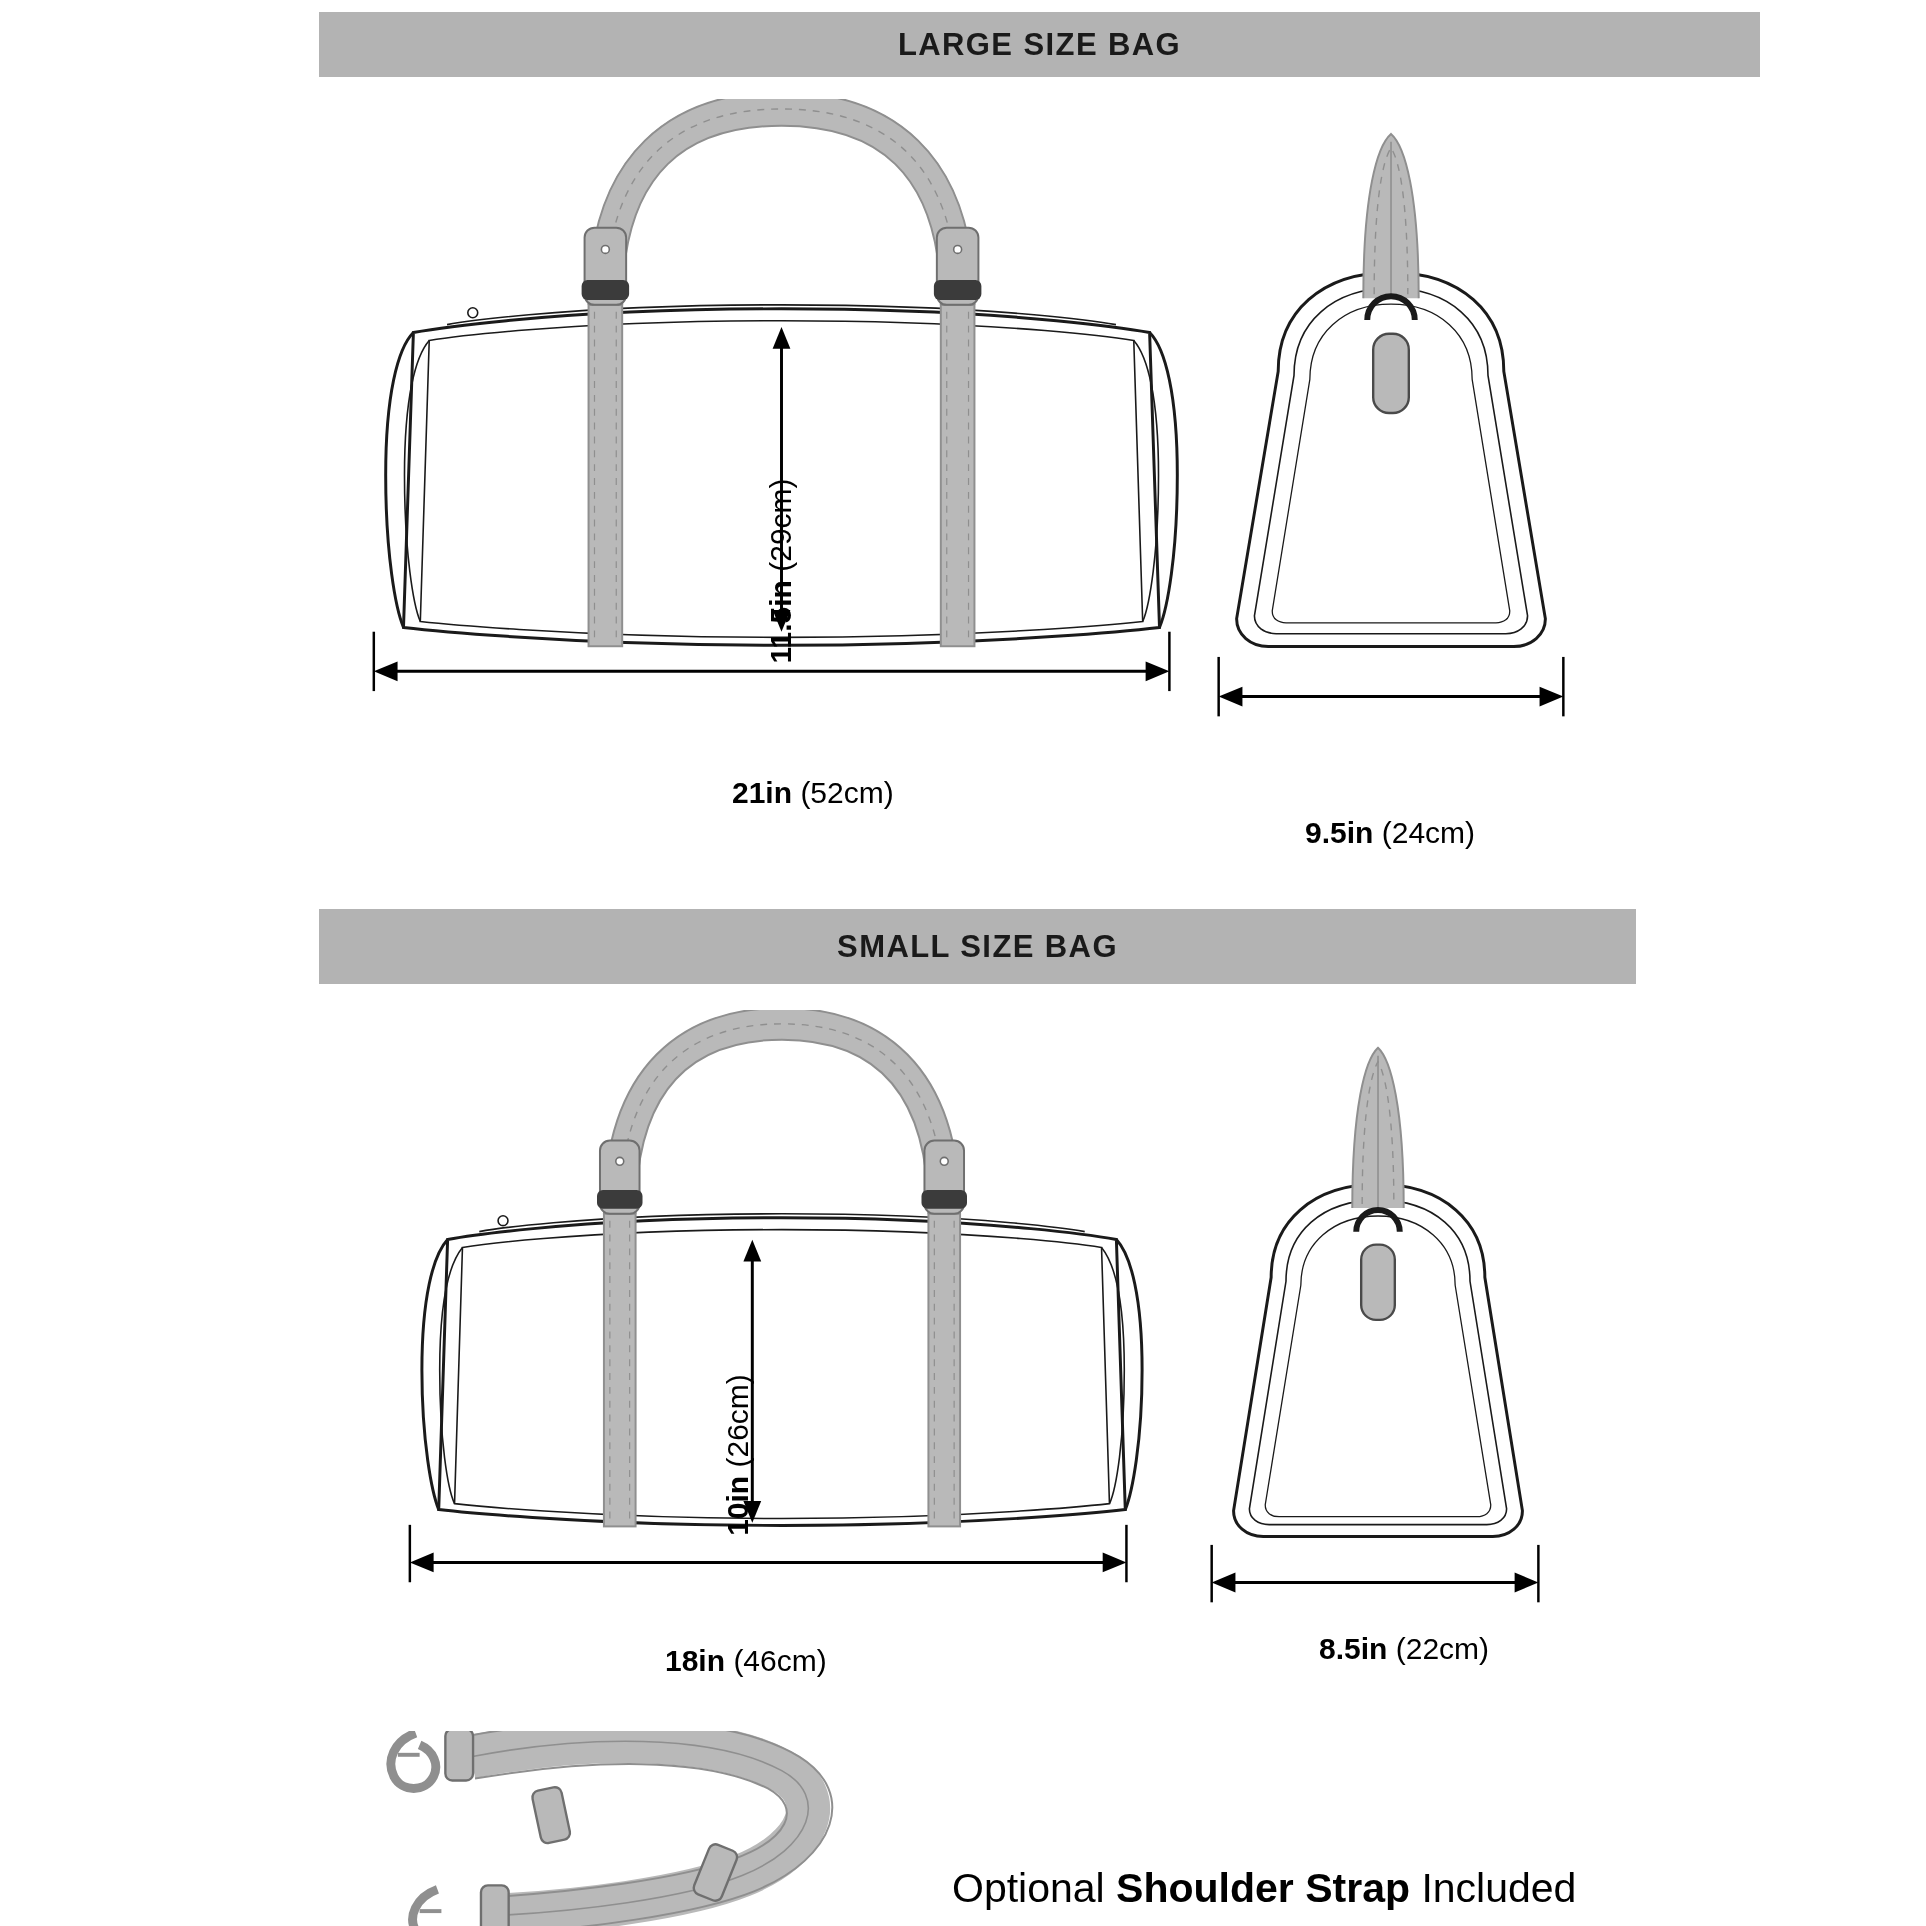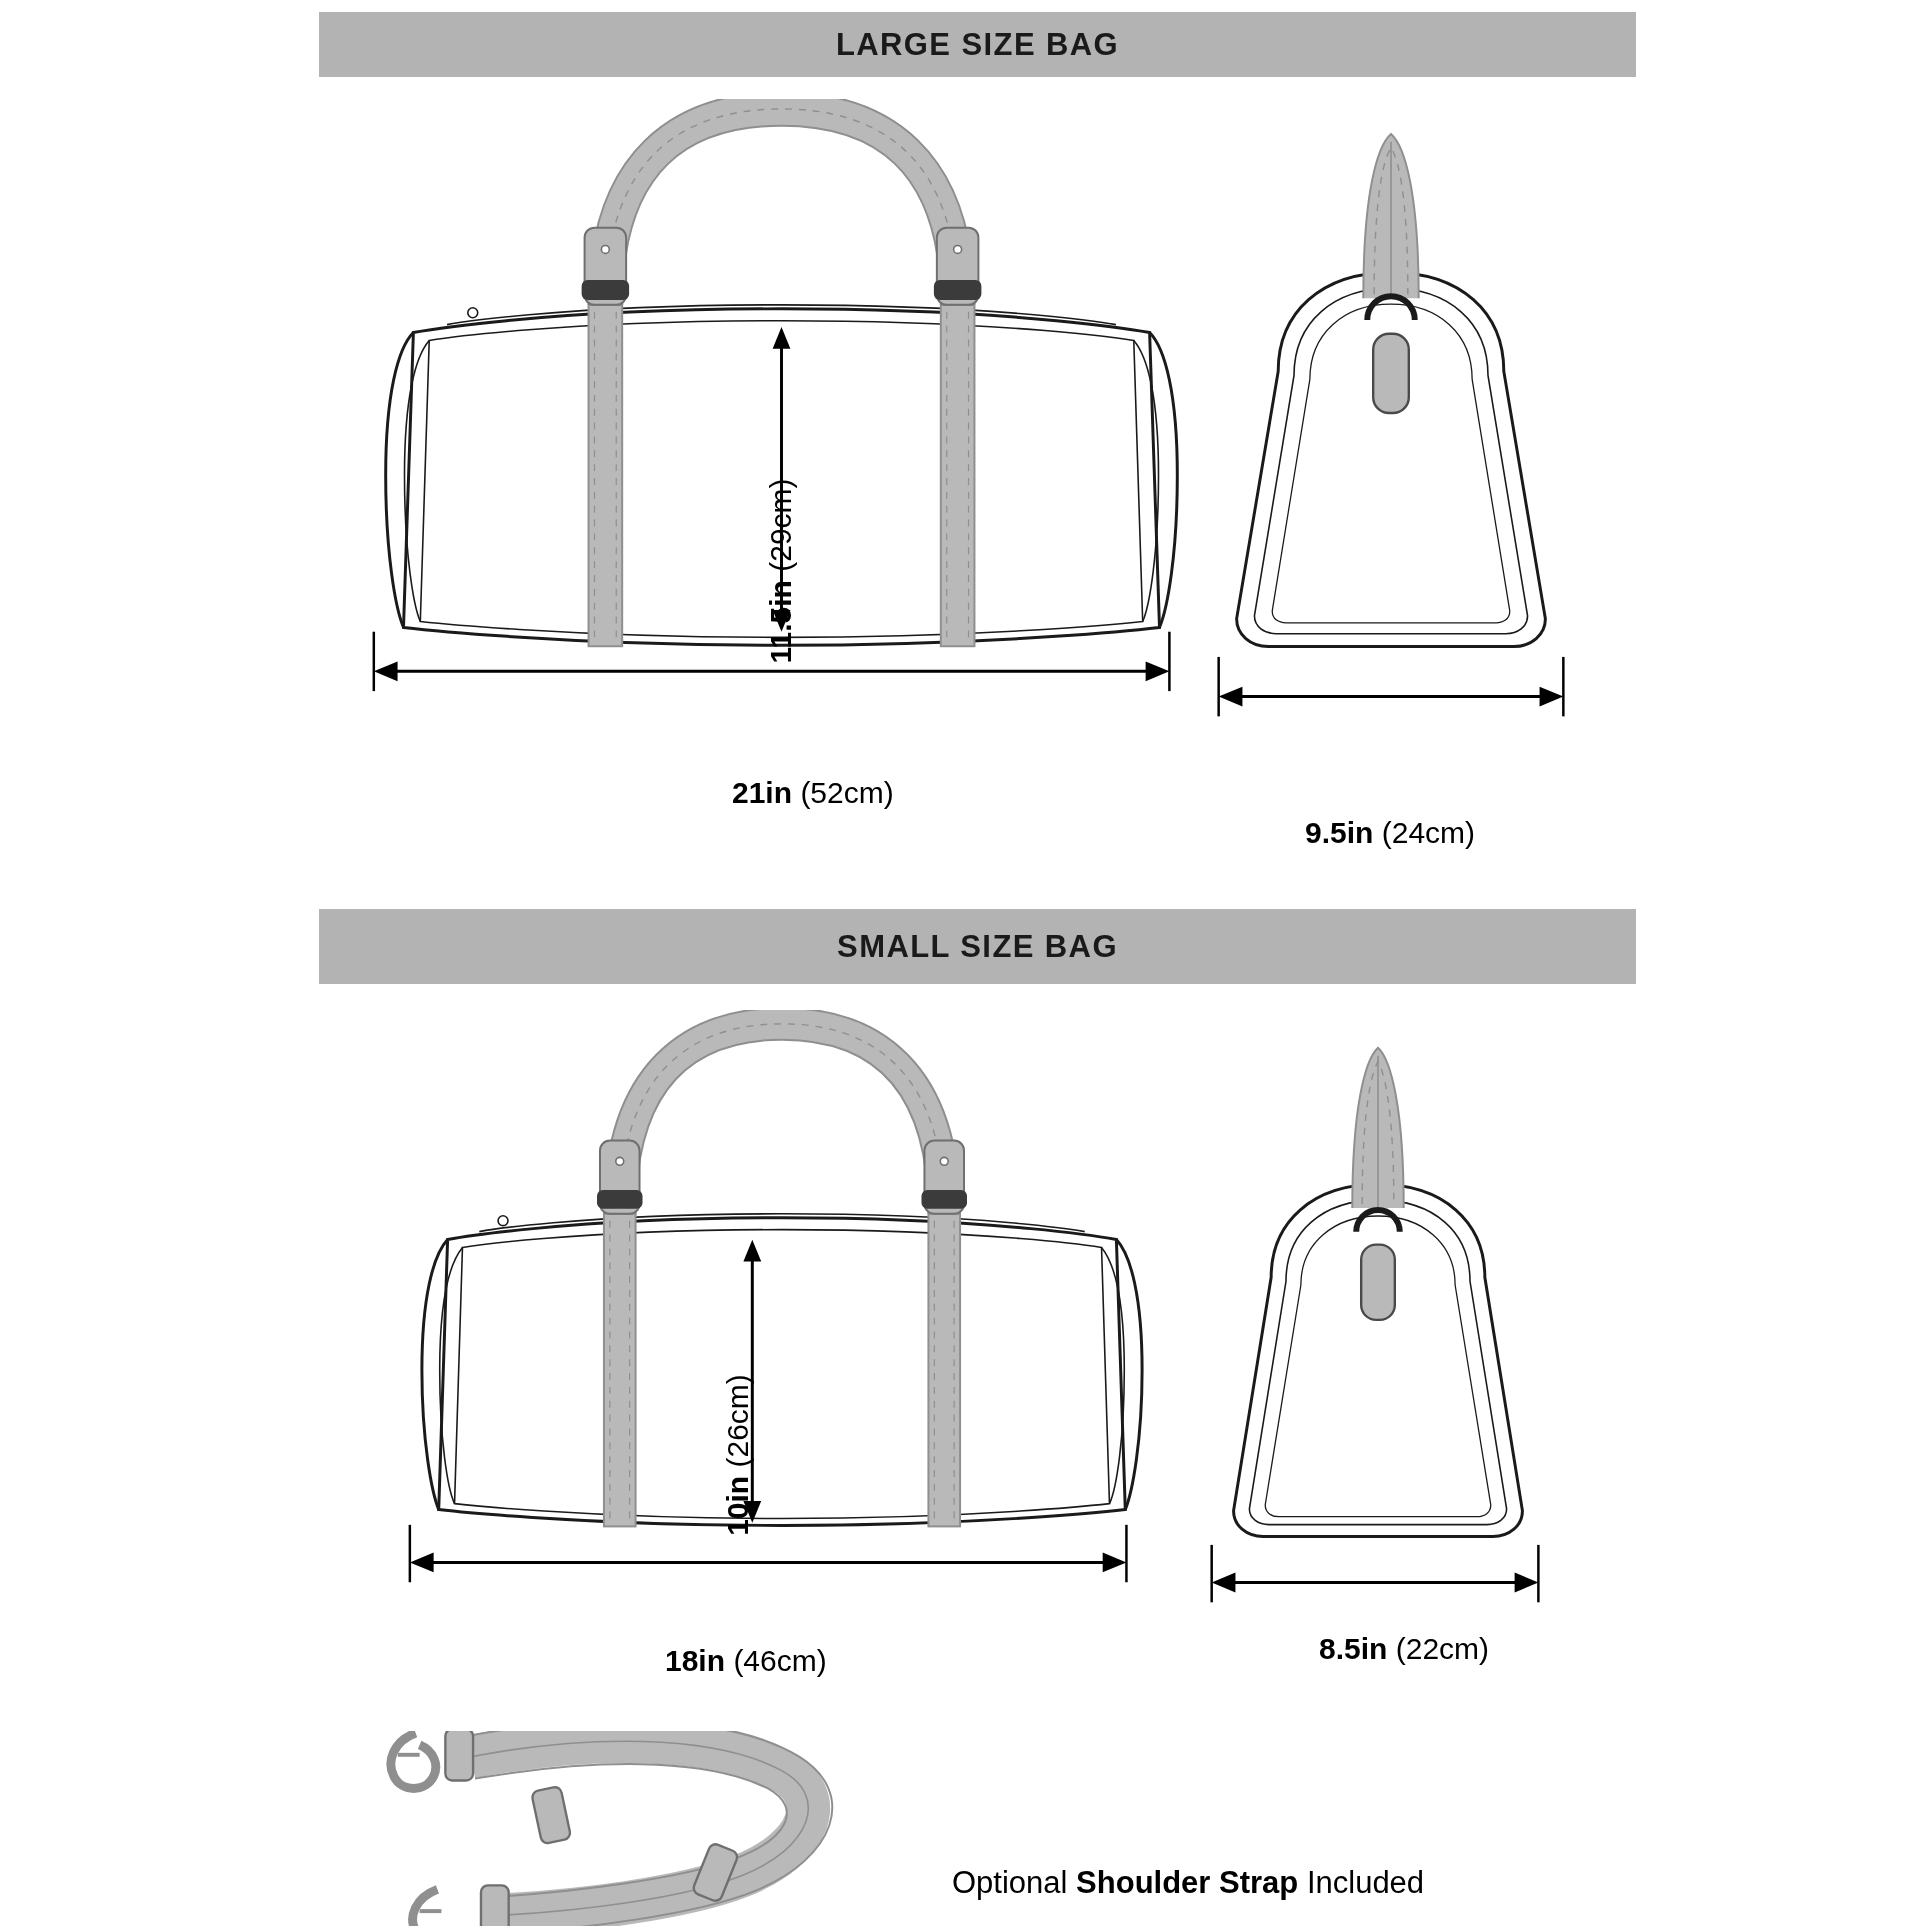--- a/index.html
+++ b/index.html
@@ -27,21 +27,21 @@
     align-items: center;
     justify-content: center;
   }
   .section-bar .bar-label {
     font-size: 31px;
     font-weight: bold;
     letter-spacing: 1.4px;
     color: #1a1a1a;
     text-align: center;
   }
-  #bar-large { left: 319px; top: 12px; width: 1317px; height: 65px; }
+  #bar-large { left: 319px; top: 12px; width: 1441px; height: 65px; }
   #bar-small { left: 319px; top: 909px; width: 1317px; height: 75px; }
 
   
   .dim {
     position: absolute;
     color: #000;
     white-space: nowrap;
     font-size: 30px;
   }
   .dim b { font-weight: bold; }
@@ -50,21 +50,21 @@
   .dim-vert {
     transform-origin: 50% 50%;
     transform: rotate(-90deg);
   }
 
   
   #strap-note {
     position: absolute;
     left: 952px;
     top: 1865px;
-    font-size: 31px;
+    font-size: 41px;
     color: #000;
     white-space: nowrap;
   }
   #strap-note b { font-weight: bold; }
 
   svg { display: block; }
   .drawing {
     position: absolute;
   }
 </style>

